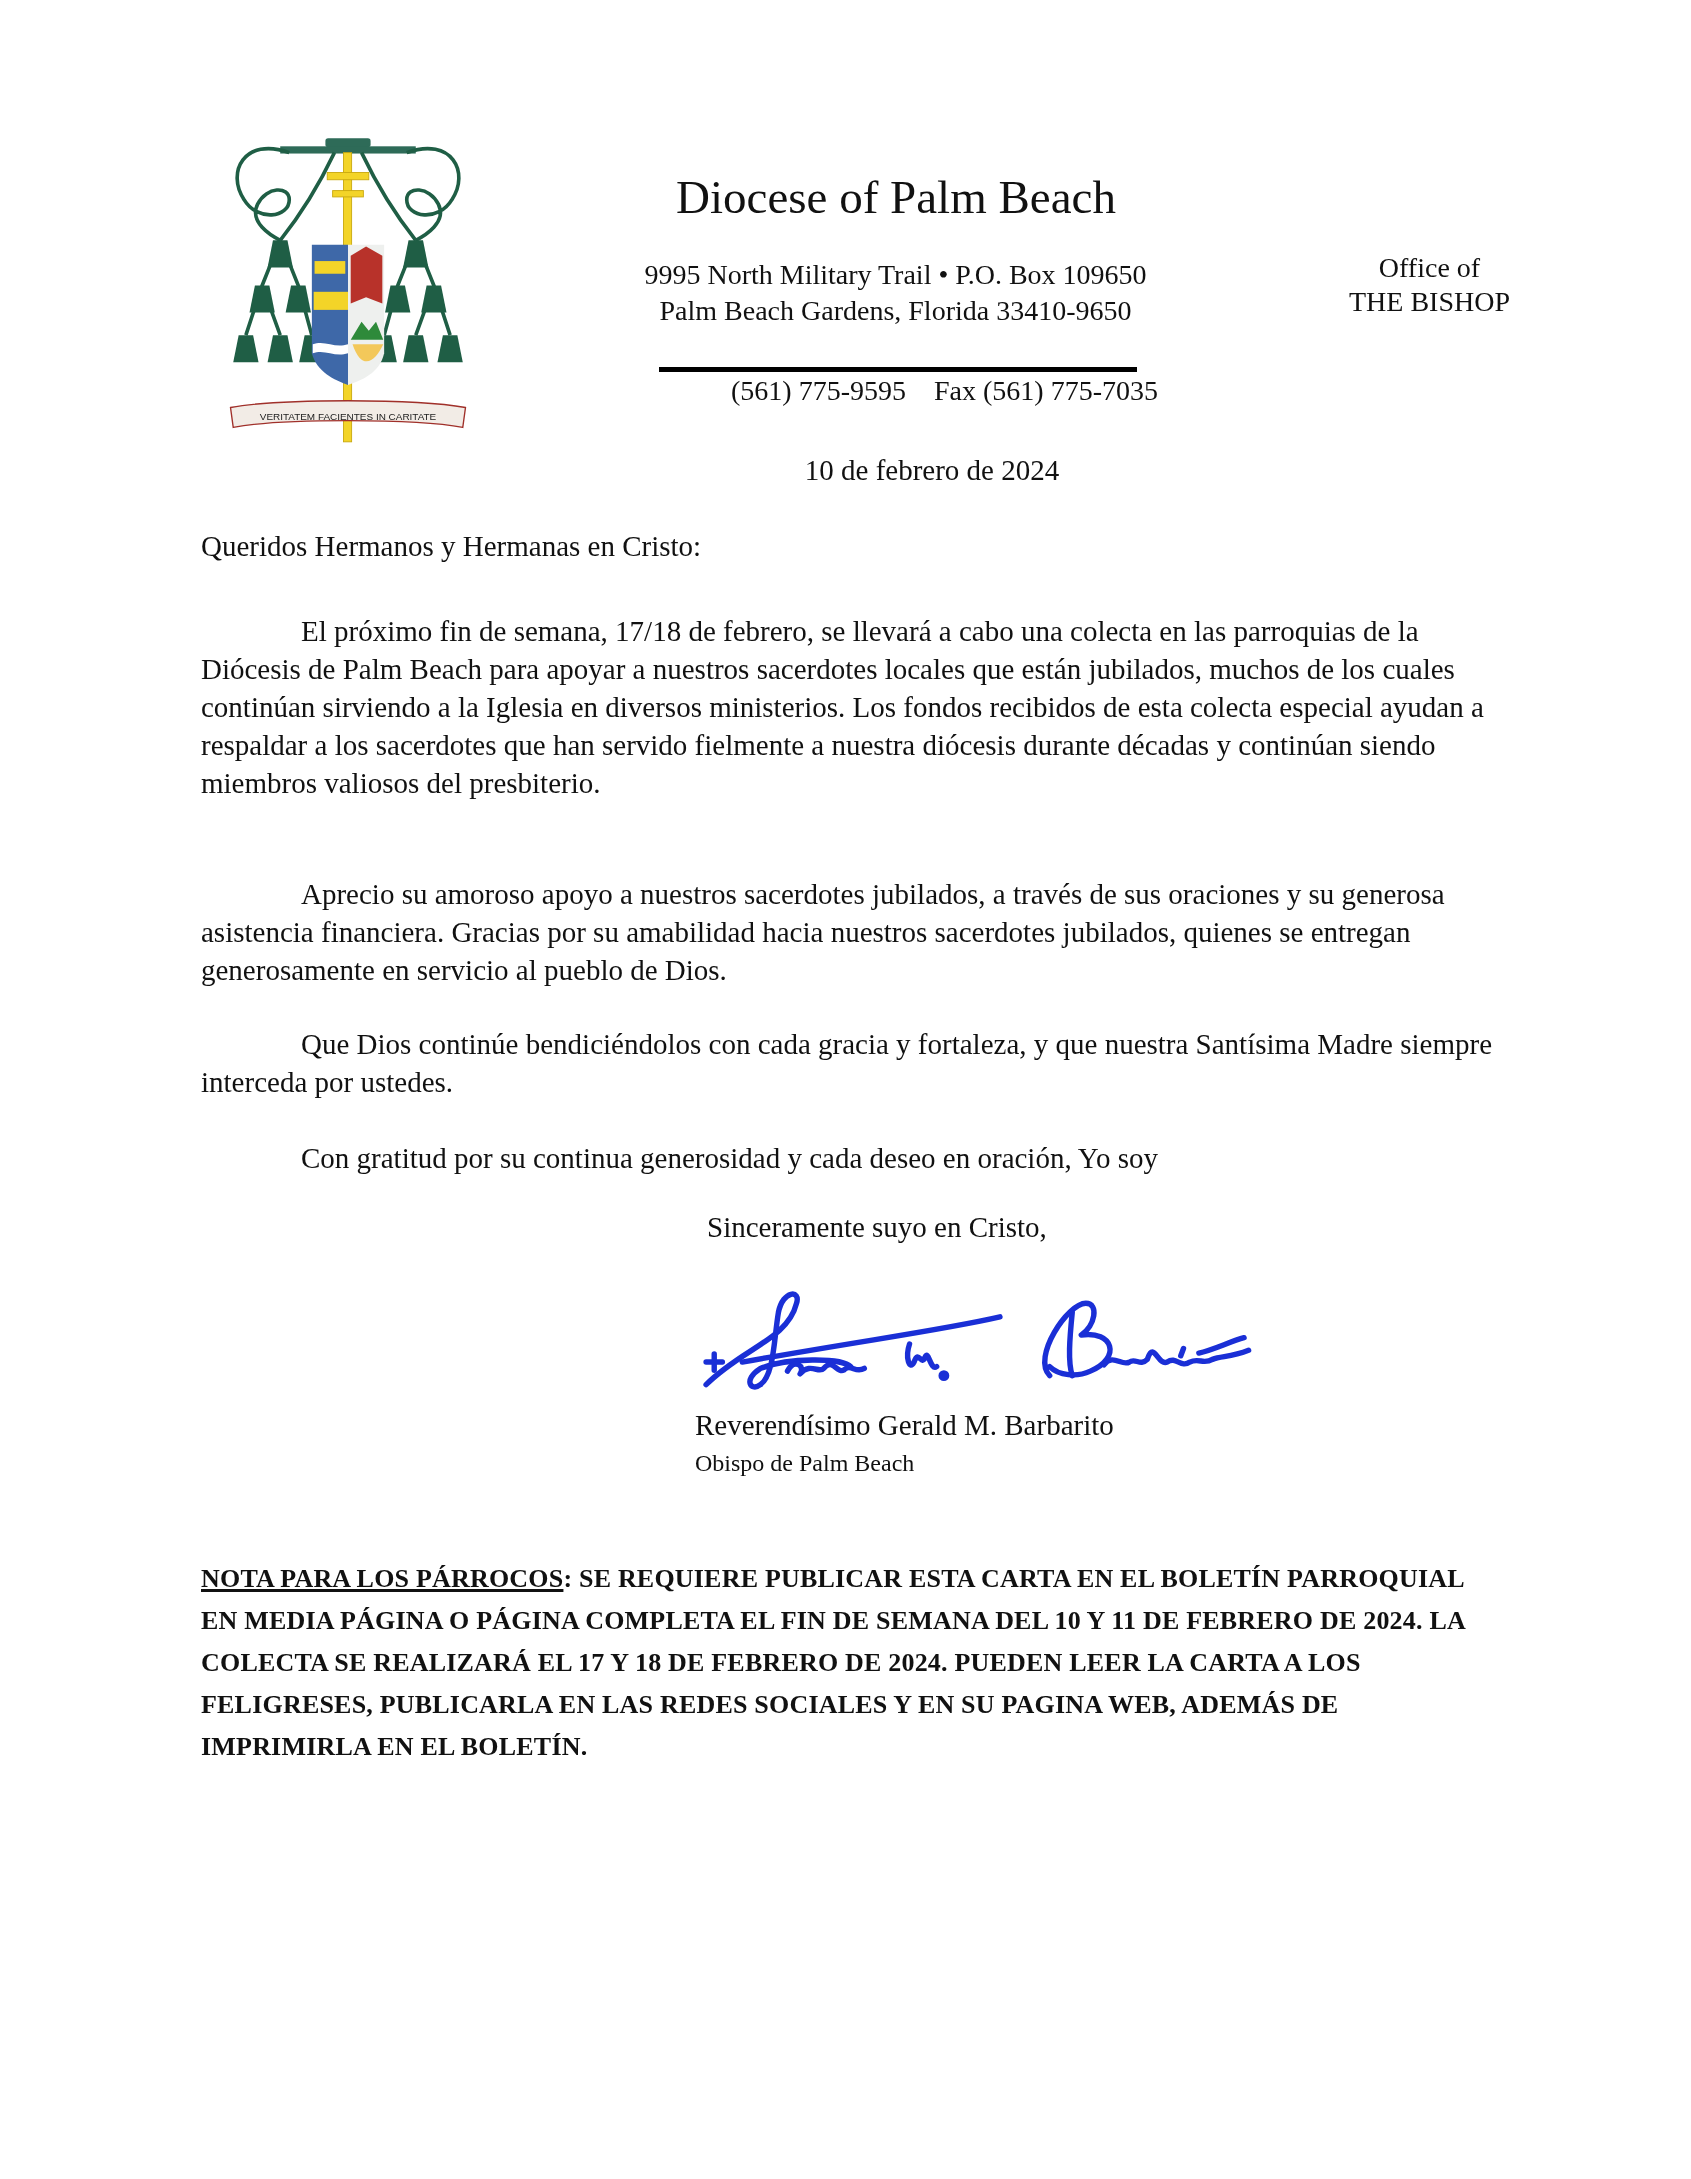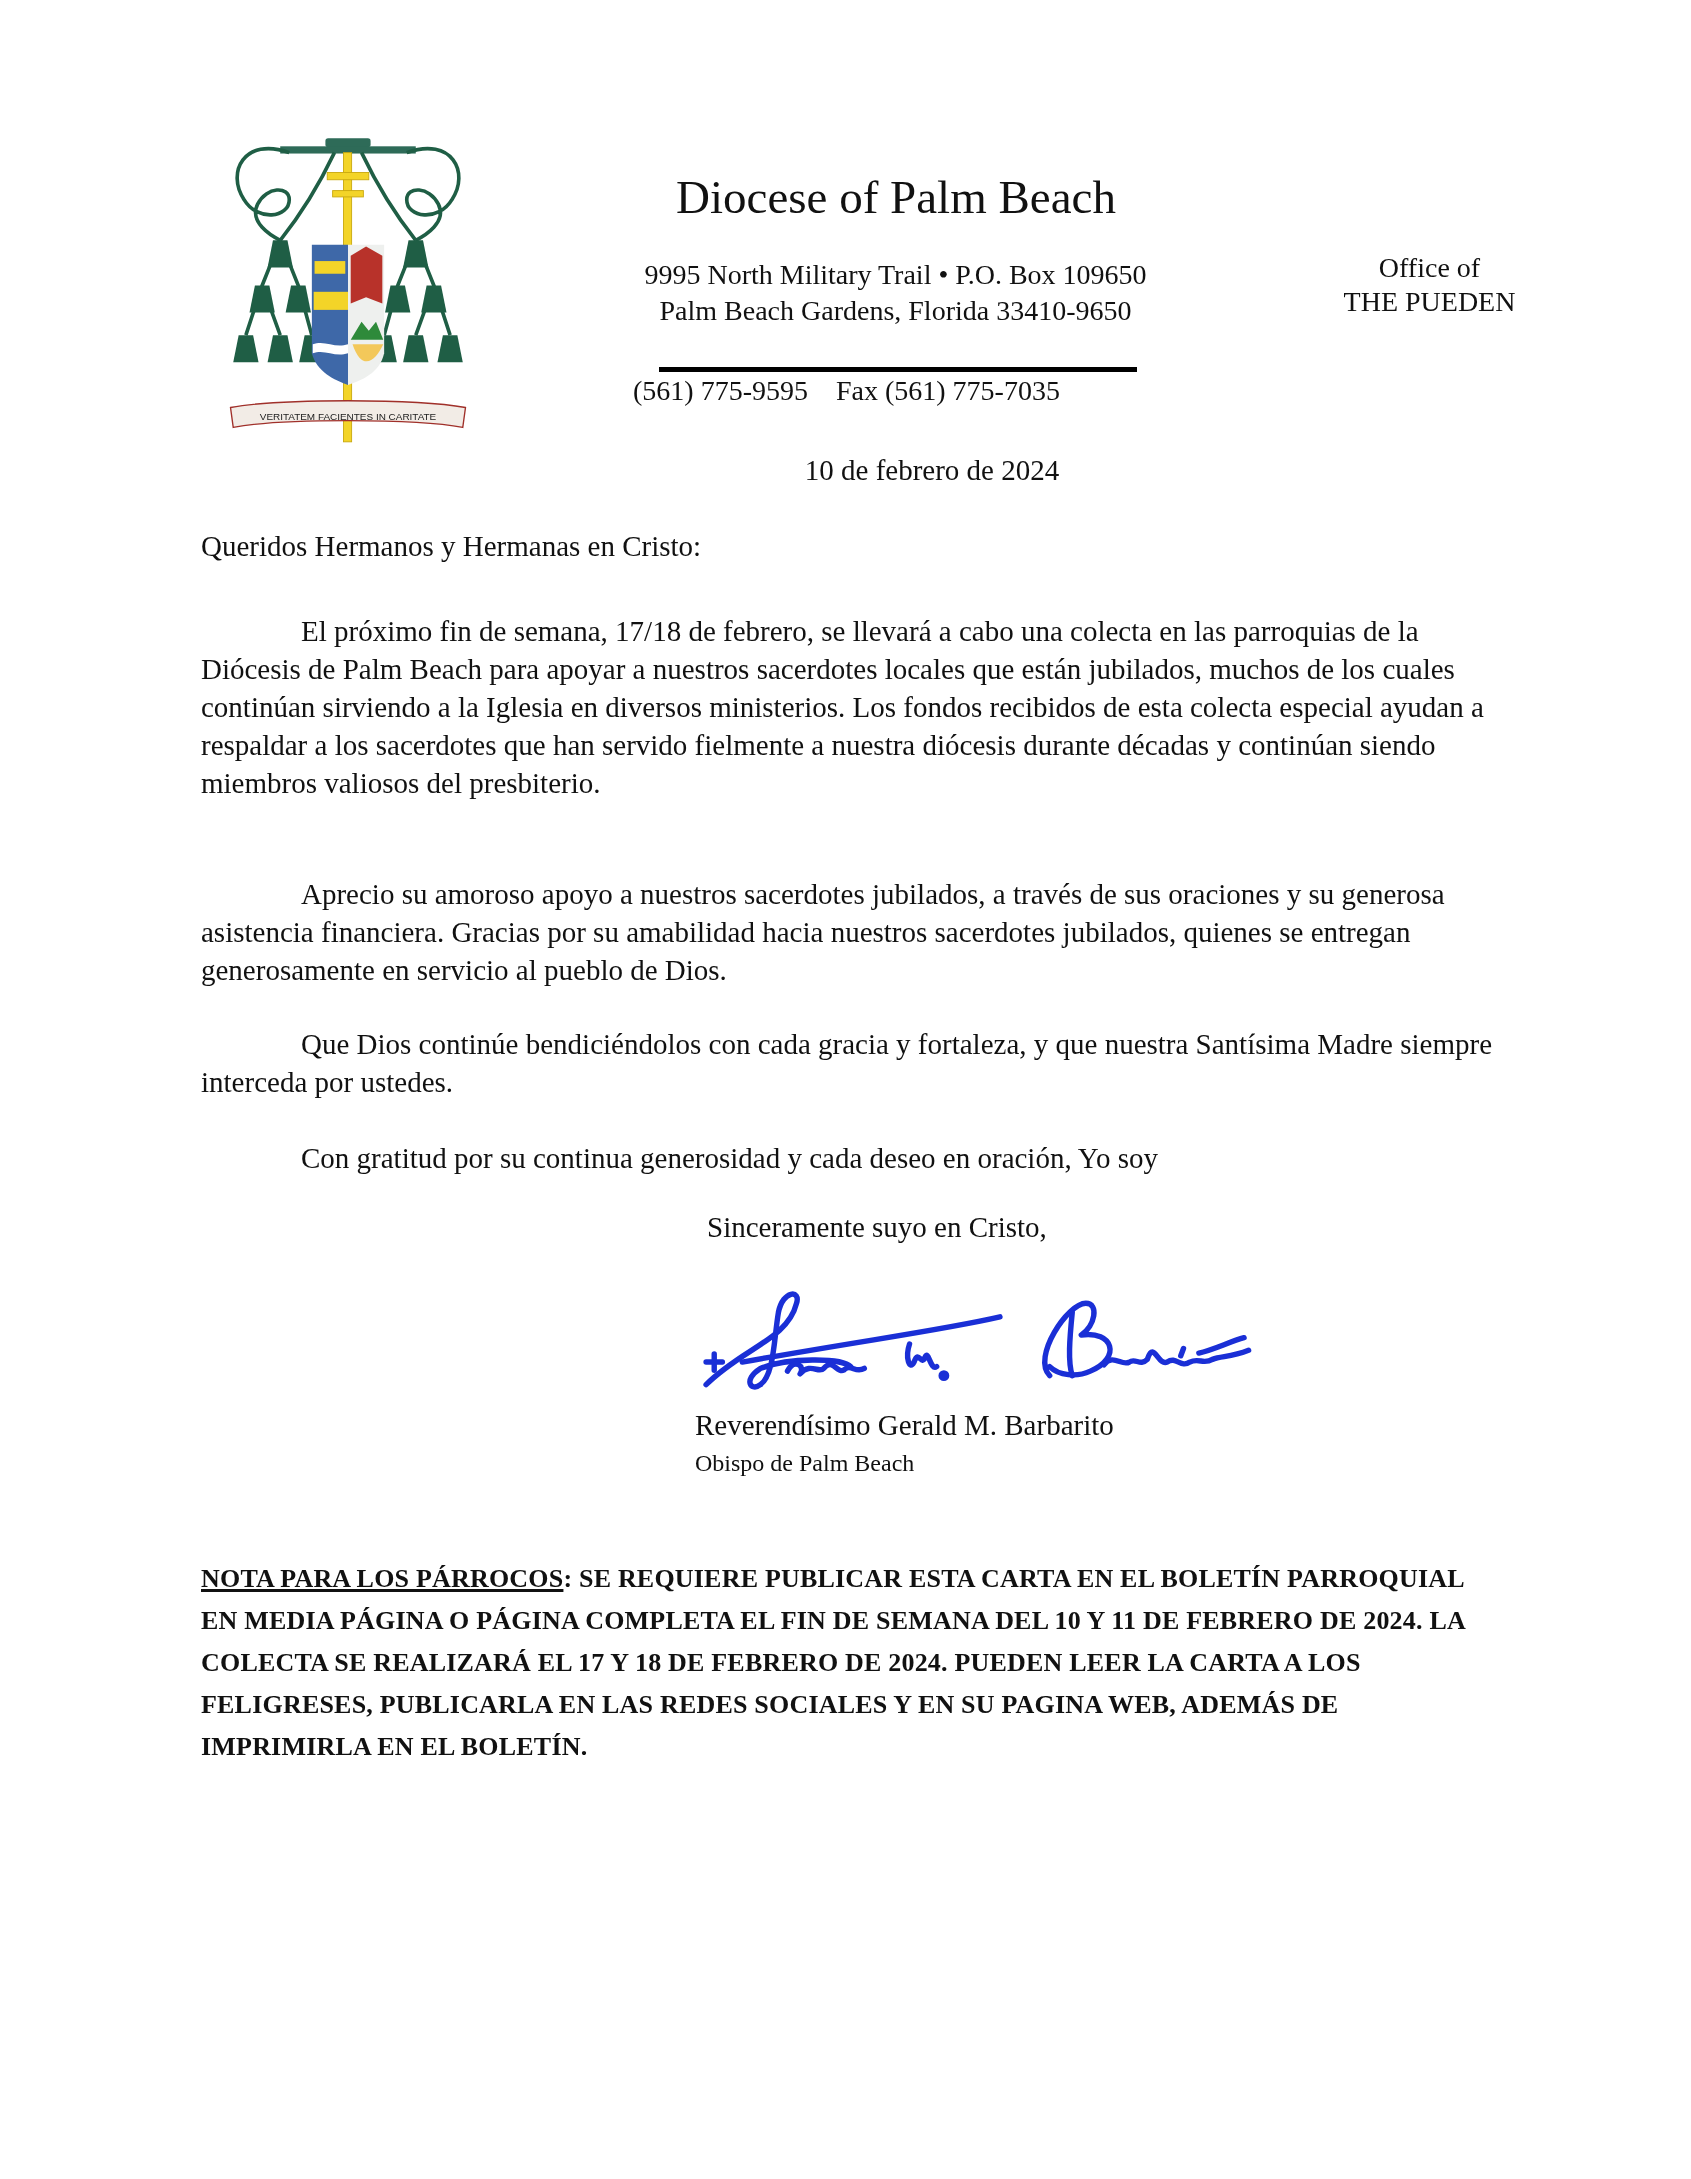--- a/index.html
+++ b/index.html
@@ -4,21 +4,21 @@
 <style>
   html, body { margin:0; padding:0; background:#ffffff; }
   body { width:1692px; height:2179px; position:relative; overflow:hidden;
          font-family:"Liberation Serif","DejaVu Serif",serif; color:#111; }
   .abs { position:absolute; }
   .crest { left:226px; top:136px; width:244px; height:308px; }
   .title { left:543px; top:168px; width:706px; text-align:center; font-size:47px; line-height:58px; }
   .addr { left:579px; top:257px; width:633px; text-align:center; font-size:28px; line-height:36px; }
   .office { left:1312px; top:251px; width:235px; text-align:center; font-size:28px; line-height:34px; }
   .rule { left:659px; top:367px; width:478px; height:4.5px; background:#000; }
-  .phone { left:633px; top:373px; width:525px; text-align:left; font-size:28px; line-height:36px; }
+  .phone { left:633px; top:373px; width:525px; text-align:right; font-size:28px; line-height:36px; }
   .date { left:742px; top:452px; width:380px; text-align:center; font-size:29px; line-height:36px; }
   .salutation { left:201px; top:527px; font-size:29px; line-height:38px; }
   .para { left:201px; width:1303px; font-size:29px; line-height:38px;margin-top:8px; }
   .para .indent { display:inline-block; width:100px; }
   .p1 { top:604px; }
   .p2 { top:867px; }
   .p3 { top:1017px; }
   .p4 { top:1131px; }
   .closing { left:695px; top:1208px; font-size:29px; line-height:38px;margin-left:12px; }
   .sig { left:688px; top:1285px; width:651px; height:118px; }
@@ -80,21 +80,21 @@
   <text x="135" y="314" text-anchor="middle" font-family="Liberation Sans, sans-serif" font-size="11" fill="#222">VERITATEM FACIENTES IN CARITATE</text>
 </svg>
 
 <div class="abs title">Diocese of Palm Beach</div>
 <div class="abs addr">
   <div>9995 North Military Trail •  P.O. Box 109650</div>
   <div>Palm Beach Gardens, Florida 33410-9650</div>
 </div>
 <div class="abs office">
   <div>Office of</div>
-  <div>THE PUEDEN</div>
+  <div>THE BISHOP</div>
 </div>
 <div class="abs rule"></div>
 <div class="abs phone" style="white-space:pre;">(561) 775-9595    Fax (561) 775-7035</div>
 
 <div class="abs date">10 de febrero de 2024</div>
 <div class="abs salutation">Queridos Hermanos y Hermanas en Cristo:</div>
 
 <div class="abs para p1"><span class="indent"></span><span>El próximo fin de semana, 17/18 de febrero, se llevará a cabo una colecta en las parroquias de la Diócesis de Palm Beach para apoyar a nuestros sacerdotes locales que están jubilados, muchos de los cuales continúan sirviendo a la Iglesia en diversos ministerios. Los fondos recibidos de esta colecta especial ayudan a respaldar a los sacerdotes que han servido fielmente a nuestra diócesis durante décadas y continúan siendo miembros valiosos del presbiterio.</span></div>
 <div class="abs para p2"><span class="indent"></span><span>Aprecio su amoroso apoyo a nuestros sacerdotes jubilados, a través de sus oraciones y su generosa asistencia financiera. Gracias por su amabilidad hacia nuestros sacerdotes jubilados, quienes se entregan generosamente en servicio al pueblo de Dios.</span></div>
 <div class="abs para p3"><span class="indent"></span><span>Que Dios continúe bendiciéndolos con cada gracia y fortaleza, y que nuestra Santísima Madre siempre interceda por ustedes.</span></div>

